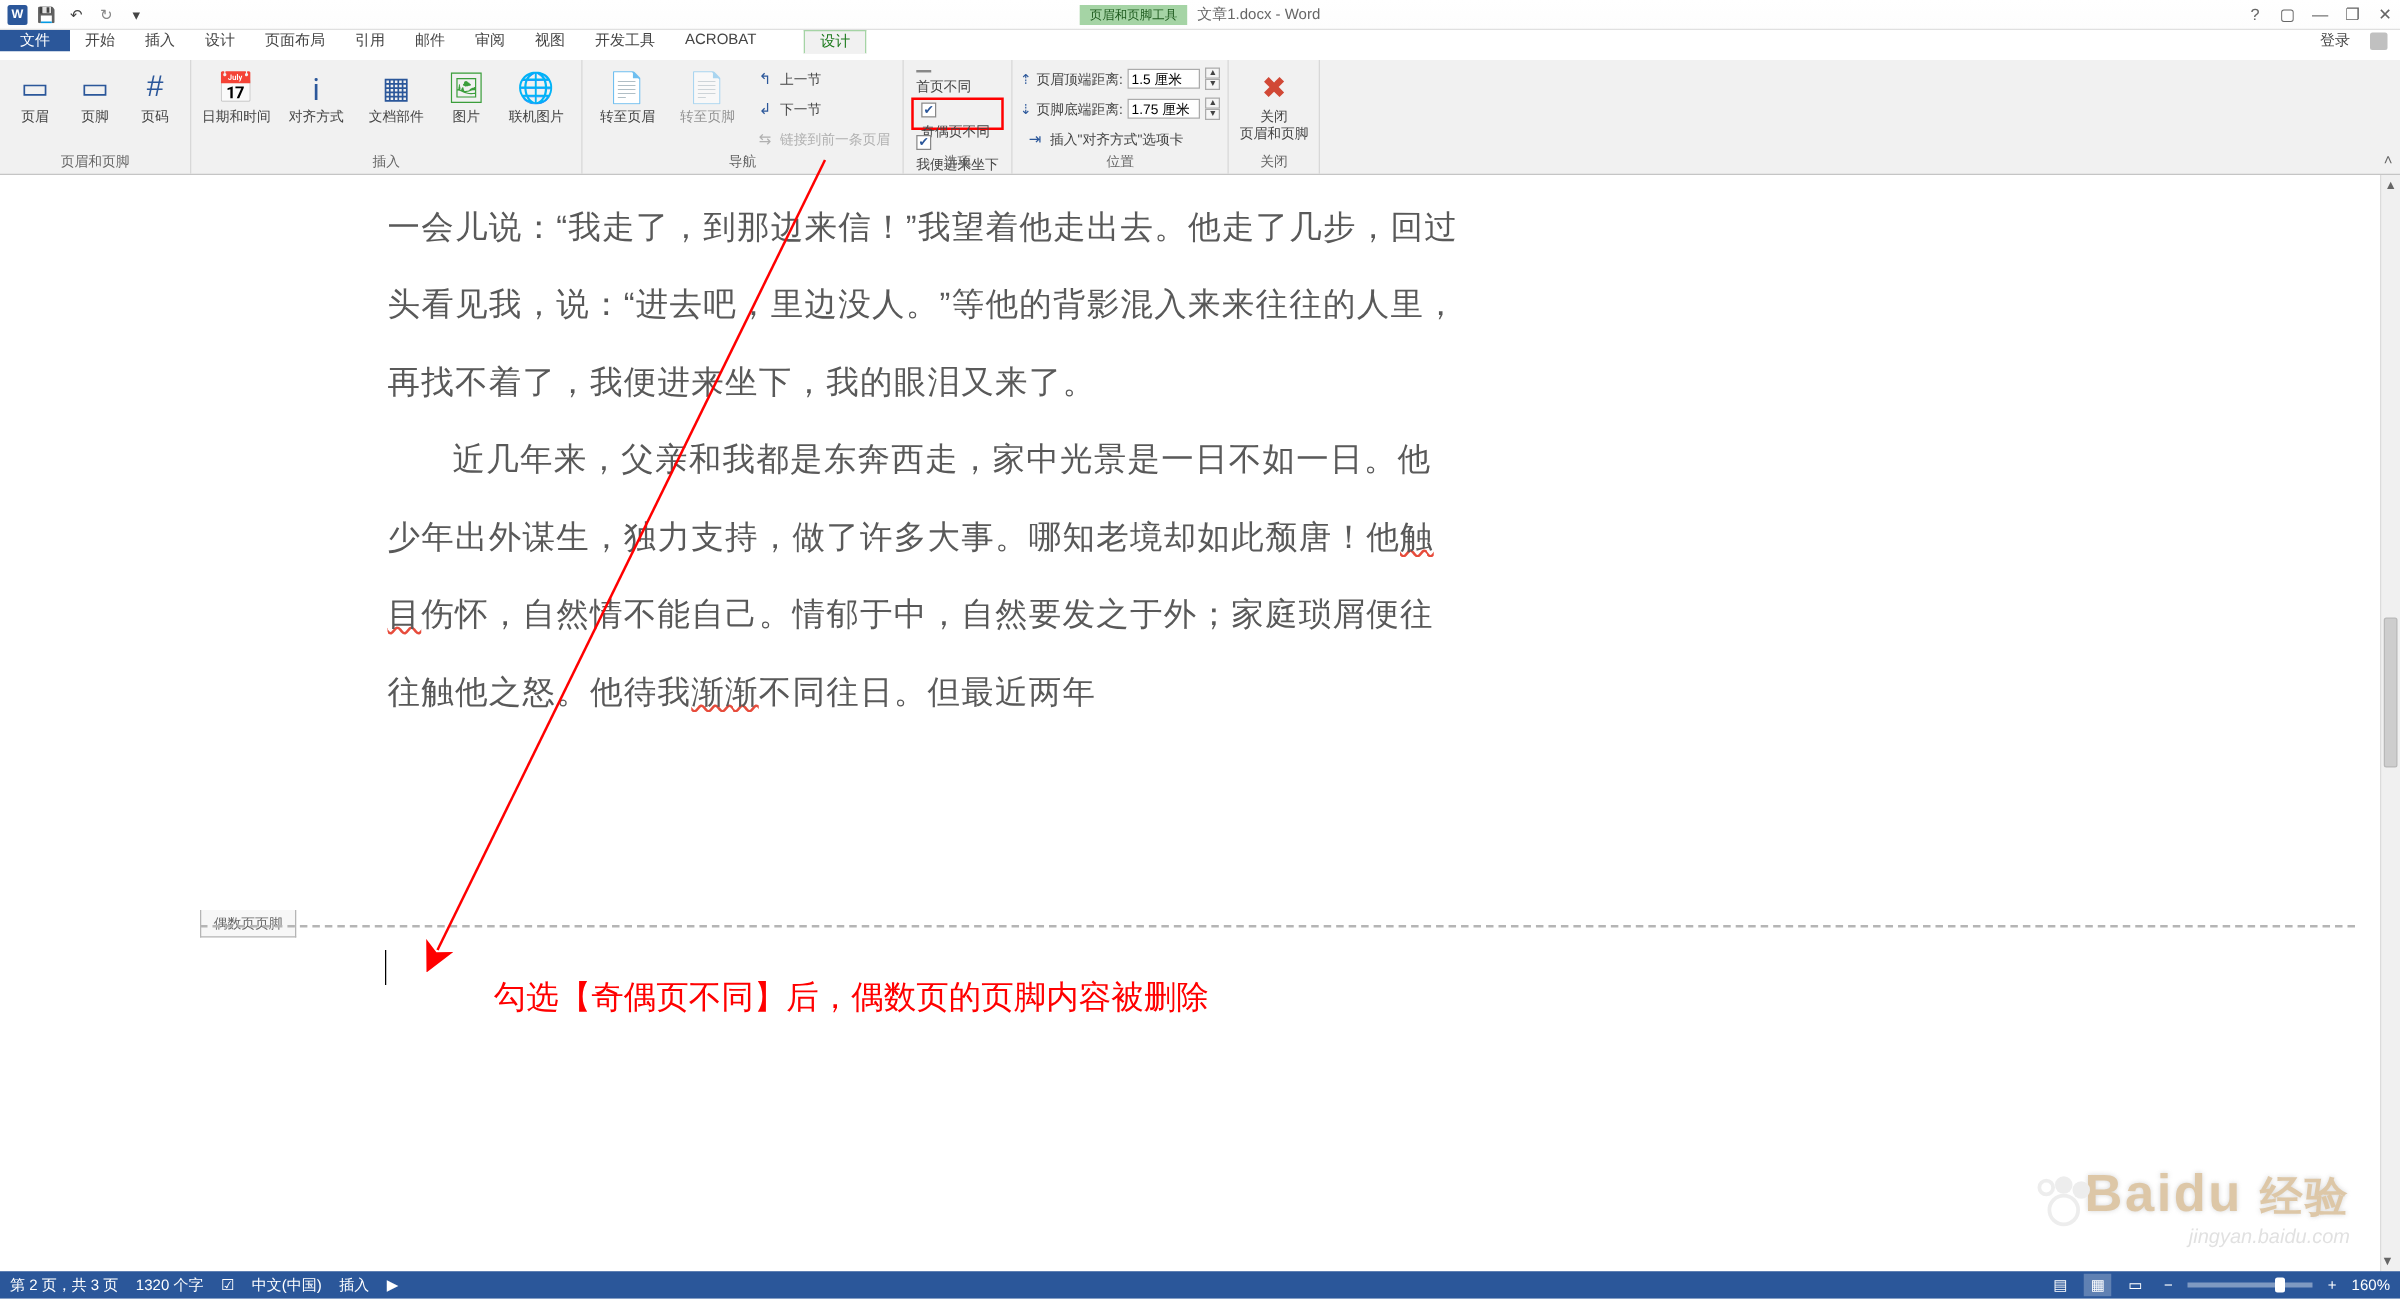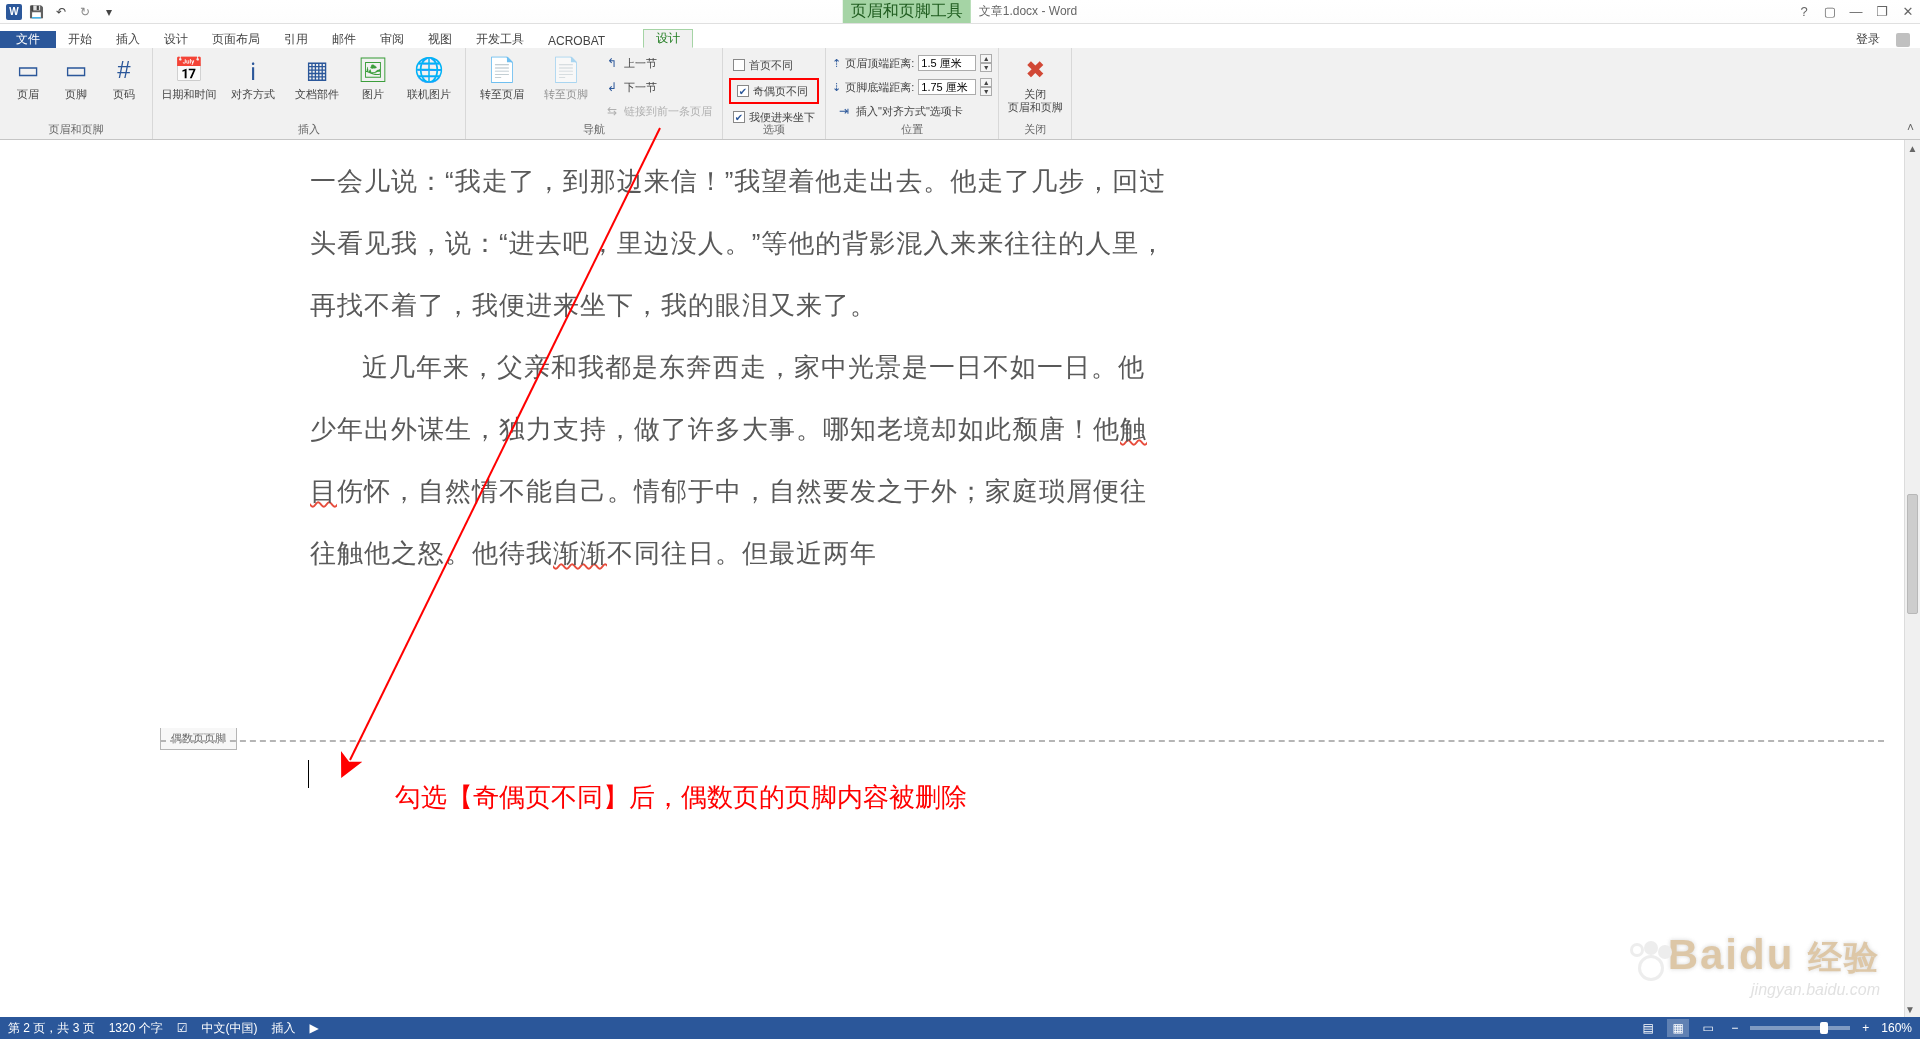--- a/index.html
+++ b/index.html
@@ -4,27 +4,27 @@
 <style>
 * { box-sizing: border-box; margin: 0; padding: 0; font-family: "Microsoft YaHei", "SimSun", sans-serif; }
 body { background: #fff; overflow: hidden; width: 1920px; height: 1039px; position: relative; }
 
 
 .title-bar { height: 24px; background: linear-gradient(#fff, #fdfdfd); display: flex; align-items: center; position: relative; border-bottom: 1px solid #e0e0e0;}
 .title-left { display: flex; align-items: center; gap: 6px; padding-left: 6px; }
 .word-icon { width: 16px; height: 16px; background: #2b579a; color: #fff; font-size: 10px; font-weight: bold; display: flex; align-items: center; justify-content: center; border-radius: 2px;}
 .qat-btn { width: 18px; height: 18px; display: flex; align-items: center; justify-content: center; font-size: 12px; color: #444; cursor: pointer;}
 .title-center { position: absolute; left: 50%; transform: translateX(-50%); display: flex; align-items: center; gap: 8px; font-size: 12px;}
-.contextual-tab-label { background: #a5d4a5; color: #1e5b1e; padding: 1px 8px; font-size: 16px;}
+.contextual-tab-label { background: #a5d4a5; color: #1e5b1e; padding: 1px 8px; font-size: 10px;}
 .doc-title { color: #666; font-size: 12px;}
 .title-right { position: absolute; right: 4px; display: flex; align-items: center; gap: 10px; }
 .sys-btn { width: 16px; height: 16px; display: flex; align-items: center; justify-content: center; color: #666; font-size: 13px; cursor: pointer;}
 
 
-.ribbon-tabs { height: 24px; display: flex; align-items: flex-end; background: #fff; }
+.ribbon-tabs { height: 24px; display: flex; align-items: flex-start; background: #fff; }
 .file-tab { background: #2b579a; color: #fff; padding: 0 16px; display: flex; align-items: center; font-size: 12px; cursor: pointer;}
 .tab { padding: 0 12px; display: flex; align-items: center; font-size: 12px; color: #444; cursor: pointer;}
 .tab.active { border: 1px solid #c5c5c5; border-bottom: 1px solid #f1f1f1; background: #f1f1f1; color: #2b579a;}
 .tab.contextual { color: #1e7b1e; }
 .tab.contextual.active { background: #f1f1f1; border: 1px solid #a5d4a5; border-bottom-color: #f1f1f1;}
 .login { position: absolute; right: 10px; font-size: 12px; color: #444; display: flex; align-items: center; gap: 16px; cursor: pointer;}
 .login-icon { width: 14px; height: 14px; background: #c0c0c0; border-radius: 2px;}
 
 
 .ribbon { height: 92px; background: #f1f1f1; border-bottom: 1px solid #c5c5c5; display: flex; }
@@ -34,21 +34,21 @@
 .big-btn { width: 44px; display: flex; flex-direction: column; align-items: center; gap: 2px; padding: 4px 2px; cursor: pointer; }
 .big-btn .ico { width: 32px; height: 32px; display: flex; align-items: center; justify-content: center; font-size: 24px;}
 .big-btn .lbl { font-size: 11px; color: #444; text-align: center; line-height: 13px;}
 .big-btn.wide { width: 60px; }
 
 .small-rows { display: flex; flex-direction: column; gap: 2px; padding-top: 2px;}
 .small-btn { display: flex; align-items: center; gap: 4px; font-size: 11px; color: #444; padding: 2px 4px; cursor: pointer; height: 22px;}
 .small-btn .sico { width: 16px; height: 16px; display: flex; align-items: center; justify-content: center; font-size: 12px;}
 .small-btn.disabled { color: #b0b0b0; cursor: default;}
 
-.chk-row { display: flex; align-items: center; gap: 4px; font-size: 11px; color: #444; padding: 2px 4px; height: 22px; cursor: pointer;}
+.chk-row { display: flex; gap: 4px; font-size: 11px; color: #444; padding: 2px 4px; height: 22px; cursor: pointer; flex-direction: column;}
 .chk-box { width: 12px; height: 12px; border: 1px solid #888; background: #fff; display: flex; align-items: center; justify-content: center; font-size: 10px; color: #2b579a;}
 .highlight-red { border: 2px solid #ff0000; padding: 0 2px;}
 
 .pos-rows { display: flex; flex-direction: column; gap: 2px; padding-top: 2px;}
 .pos-row { display: flex; align-items: center; gap: 4px; font-size: 11px; color: #444; height: 22px;}
 .pos-row input { width: 58px; font-size: 11px; border: 1px solid #ababab; padding: 1px 2px; background: #fff;}
 .spinner { display: flex; flex-direction: column; }
 .spinner span { width: 12px; height: 9px; border: 1px solid #ababab; font-size: 7px; display: flex; align-items: center; justify-content: center; cursor: pointer; background: #f5f5f5;}
 
 .collapse-btn { position: absolute; right: 4px; bottom: 2px; font-size: 12px; color: #666; cursor: pointer; padding: 2px;}

